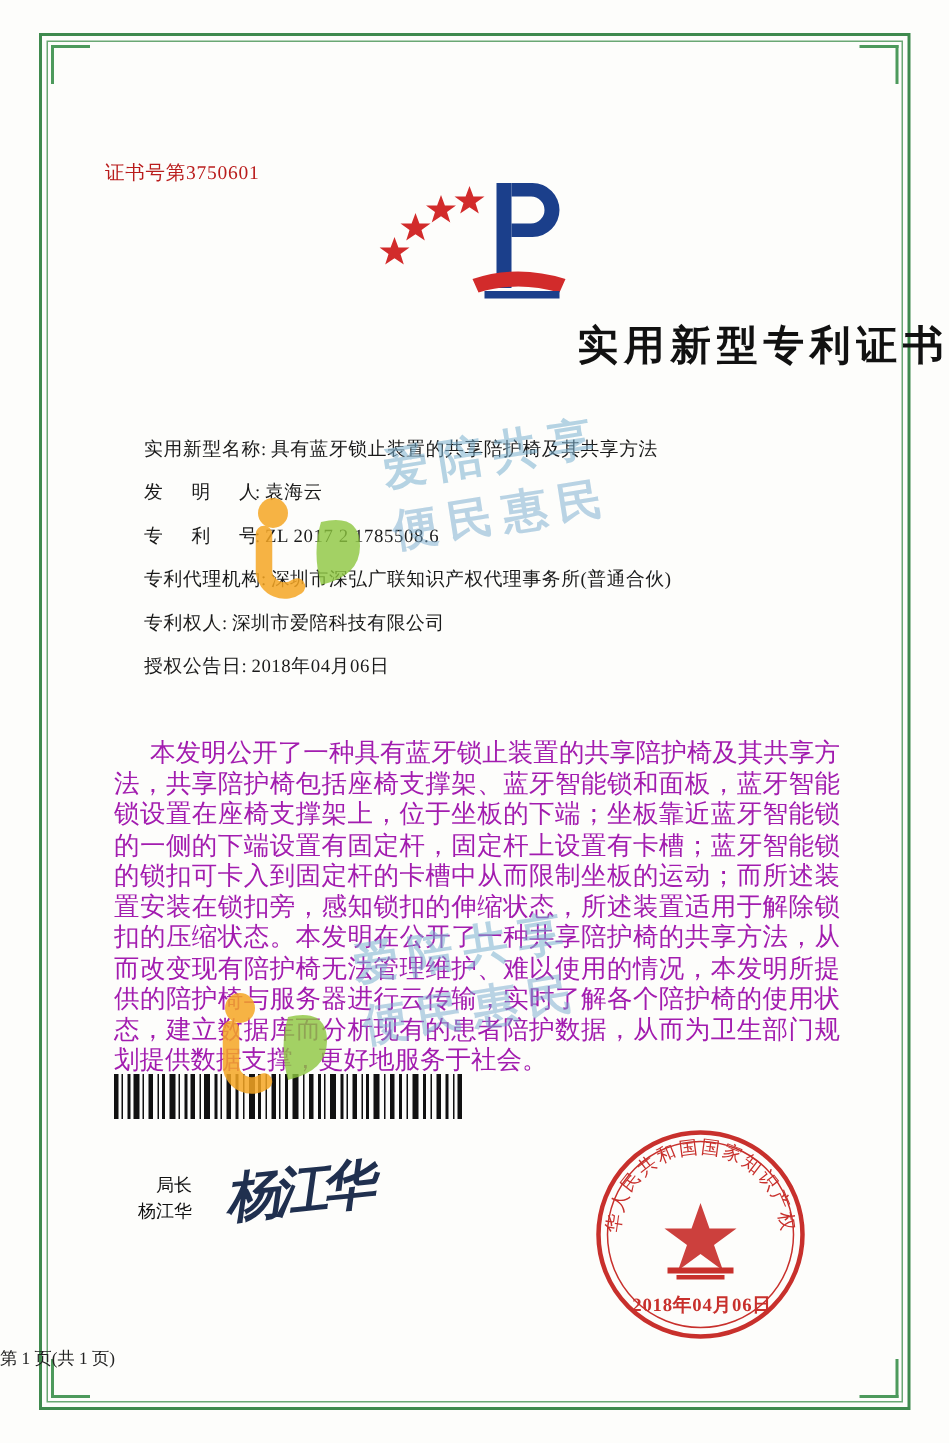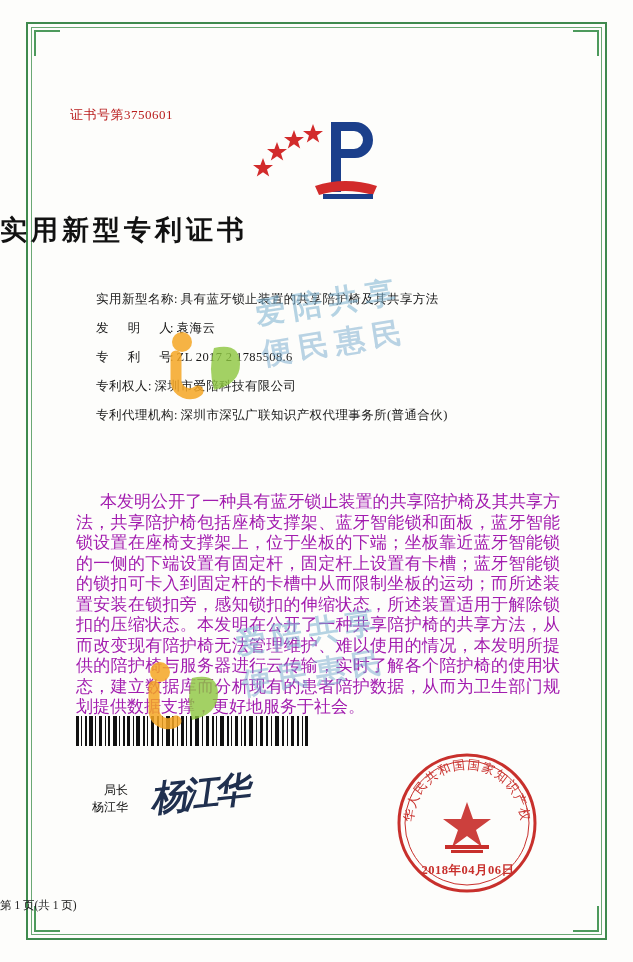--- a/index.html
+++ b/index.html
@@ -69,21 +69,21 @@
   .seal-tr {
     position: absolute;
     left: 490px; top: 84px;
     width: 92px; height: 62px;
   }
 
   .doc-title {
     position: absolute;
     left: 0; top: 212px;
     width: 633px;
-    text-align: left;
+    text-align: right;
     font-size: 27px;
     font-weight: bold;
     letter-spacing: 4px;
     color: #111;
     font-family: "DejaVu Serif", "Liberation Serif", serif;
   }
 
   
   .fields {
     position: absolute;
@@ -239,26 +239,30 @@
     </div>
     <div class="field-row">
       <span class="field-label spread">发 明 人</span><span>:</span>
       <span class="field-value">袁海云</span>
     </div>
     <div class="field-row">
       <span class="field-label spread">专 利 号</span><span>:</span>
       <span class="field-value">ZL 2017 2 1785508.6</span>
     </div>
     <div class="field-row">
+      <span class="field-label">专利代理机构</span><span>:</span>
+      <span class="field-value">深圳市深弘广联知识产权代理事务所(普通合伙)</span>
+    </div>
+    <div class="field-row">
       <span class="field-label">专利权人</span><span>:</span>
       <span class="field-value">深圳市爱陪科技有限公司</span>
     </div>
     <div class="field-row">
-      <span class="field-label">专利代理机构</span><span>:</span>
-      <span class="field-value">深圳市深弘广联知识产权代理事务所(普通合伙)</span>
+      <span class="field-label">授权公告日</span><span>:</span>
+      <span class="field-value">2018年04月06日</span>
     </div>
   </div>
 
   <div class="abstract">本发明公开了一种具有蓝牙锁止装置的共享陪护椅及其共享方法，共享陪护椅包括座椅支撑架、蓝牙智能锁和面板，蓝牙智能锁设置在座椅支撑架上，位于坐板的下端；坐板靠近蓝牙智能锁的一侧的下端设置有固定杆，固定杆上设置有卡槽；蓝牙智能锁的锁扣可卡入到固定杆的卡槽中从而限制坐板的运动；而所述装置安装在锁扣旁，感知锁扣的伸缩状态，所述装置适用于解除锁扣的压缩状态。本发明在公开了一种共享陪护椅的共享方法，从而改变现有陪护椅无法管理维护、难以使用的情况，本发明所提供的陪护椅与服务器进行云传输，实时了解各个陪护椅的使用状态，建立数据库而分析现有的患者陪护数据，从而为卫生部门规划提供数据支撑，更好地服务于社会。</div>
 
   <div class="barcode">
     <svg viewBox="0 0 232 30" width="232" height="30" preserveAspectRatio="none">
       <g fill="#111">
         <rect x="0" y="0" width="3" height="30"></rect>
           <rect x="5" y="0" width="1" height="30"></rect>

